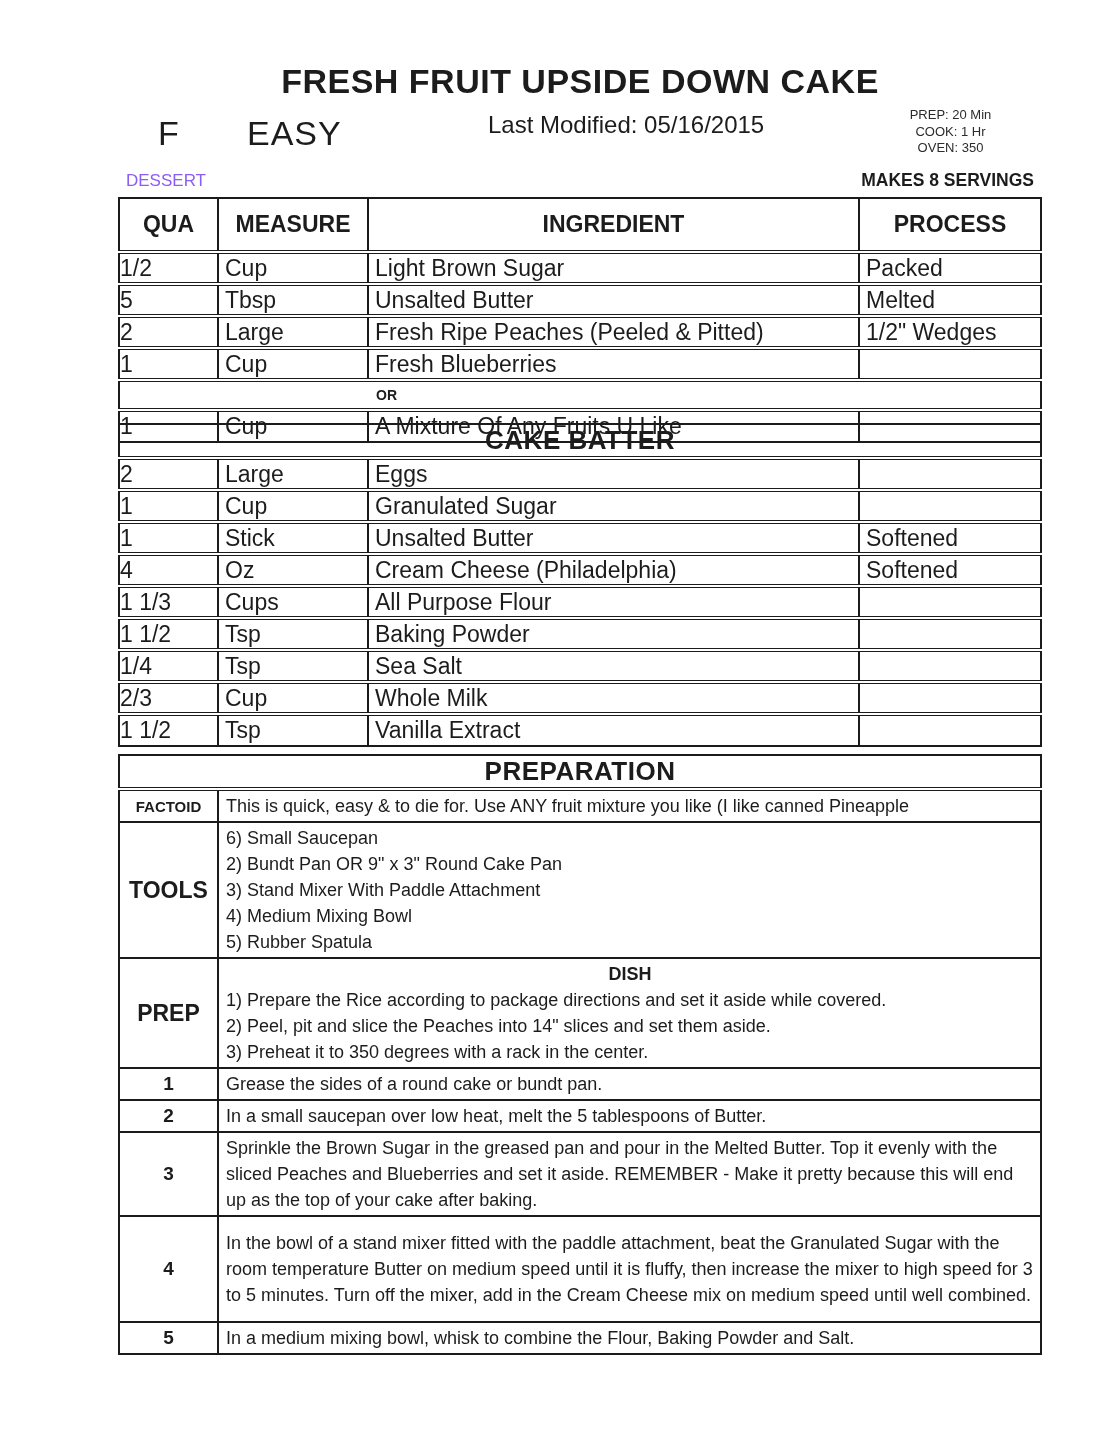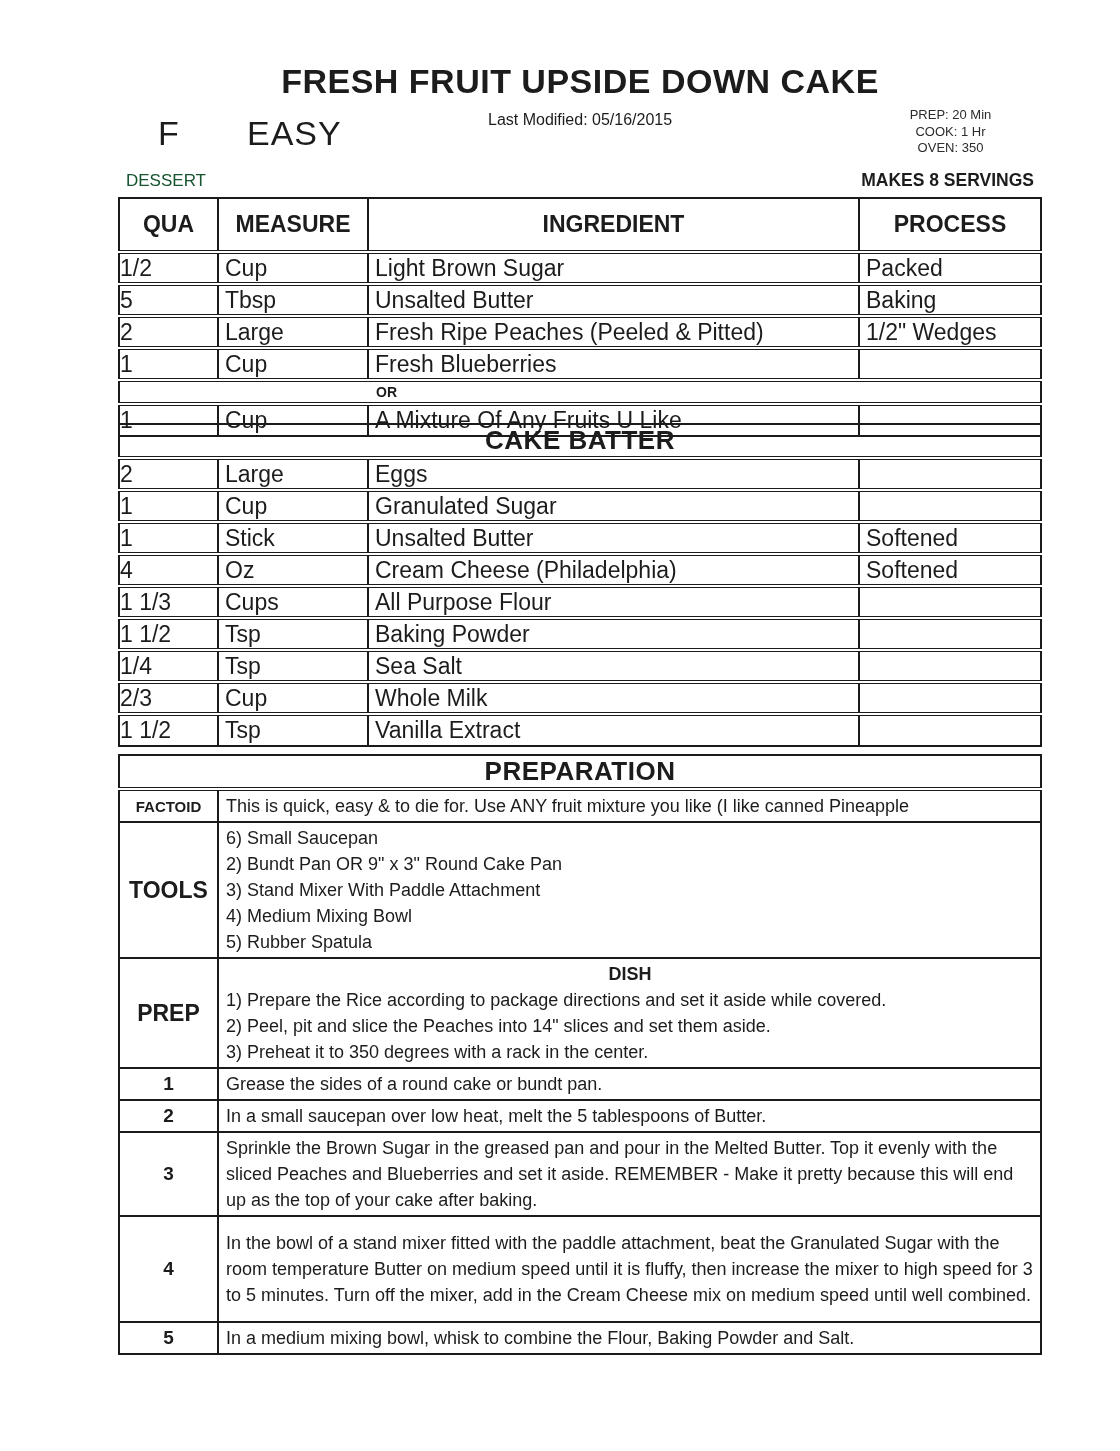--- a/index.html
+++ b/index.html
@@ -12,25 +12,25 @@
     overflow:hidden;
     margin-left:20px;
   }
   .abs{position:absolute;}
   .recipe-title{
     top:62px;left:0;width:1120px;
     text-align:center;
     font-size:34px;font-weight:bold;
     letter-spacing:0.5px;
   }
-  .last-modified{top:111px;left:468px;font-size:16px;}
+  .last-modified{top:111px;left:468px;font-size:24px;}
   .category-letter{top:114px;left:138px;font-size:34px;}
   .difficulty{top:114px;left:227px;font-size:34px;letter-spacing:1px;}
   .timing{top:107px;left:858px;width:145px;text-align:center;font-size:13px;line-height:16.5px;color:#2c2c2c;}
-  .course{top:171px;left:106px;font-size:17px;color:#14532d;}
+  .course{top:171px;left:106px;font-size:17px;color:#8b5cf6;}
   .servings{top:170px;right:106px;font-size:17.5px;font-weight:bold;}
 
   table.tbl{
     position:absolute;left:98px;
     border-collapse:collapse;table-layout:fixed;
     width:922px;
   }
   table.prep-tbl{width:922px;}
   .tbl td,.tbl th{
     border:2px solid #1b1b1b;
@@ -94,35 +94,35 @@
     <tr style="height:32px;">
       <td class="center">1/2</td>
       <td>Cup</td>
       <td>Light Brown Sugar</td>
       <td>Packed</td>
     </tr>
     <tr style="height:32px;">
       <td class="center">5</td>
       <td>Tbsp</td>
       <td>Unsalted Butter</td>
-      <td>Baking</td>
+      <td>Melted</td>
     </tr>
     <tr style="height:32px;">
       <td class="center">2</td>
       <td>Large</td>
       <td>Fresh Ripe Peaches (Peeled &amp; Pitted)</td>
       <td>1/2" Wedges</td>
     </tr>
     <tr style="height:32px;">
       <td class="center">1</td>
       <td>Cup</td>
       <td>Fresh Blueberries</td>
       <td></td>
     </tr>
-    <tr style="height:24px;">
+    <tr style="height:30px;">
       <td colspan="4" class="or-cell">OR</td>
     </tr>
     <tr style="height:32px;">
       <td class="center">1</td>
       <td>Cup</td>
       <td>A Mixture Of Any Fruits U Like</td>
       <td></td>
     </tr>
   </tbody>
     </table>

